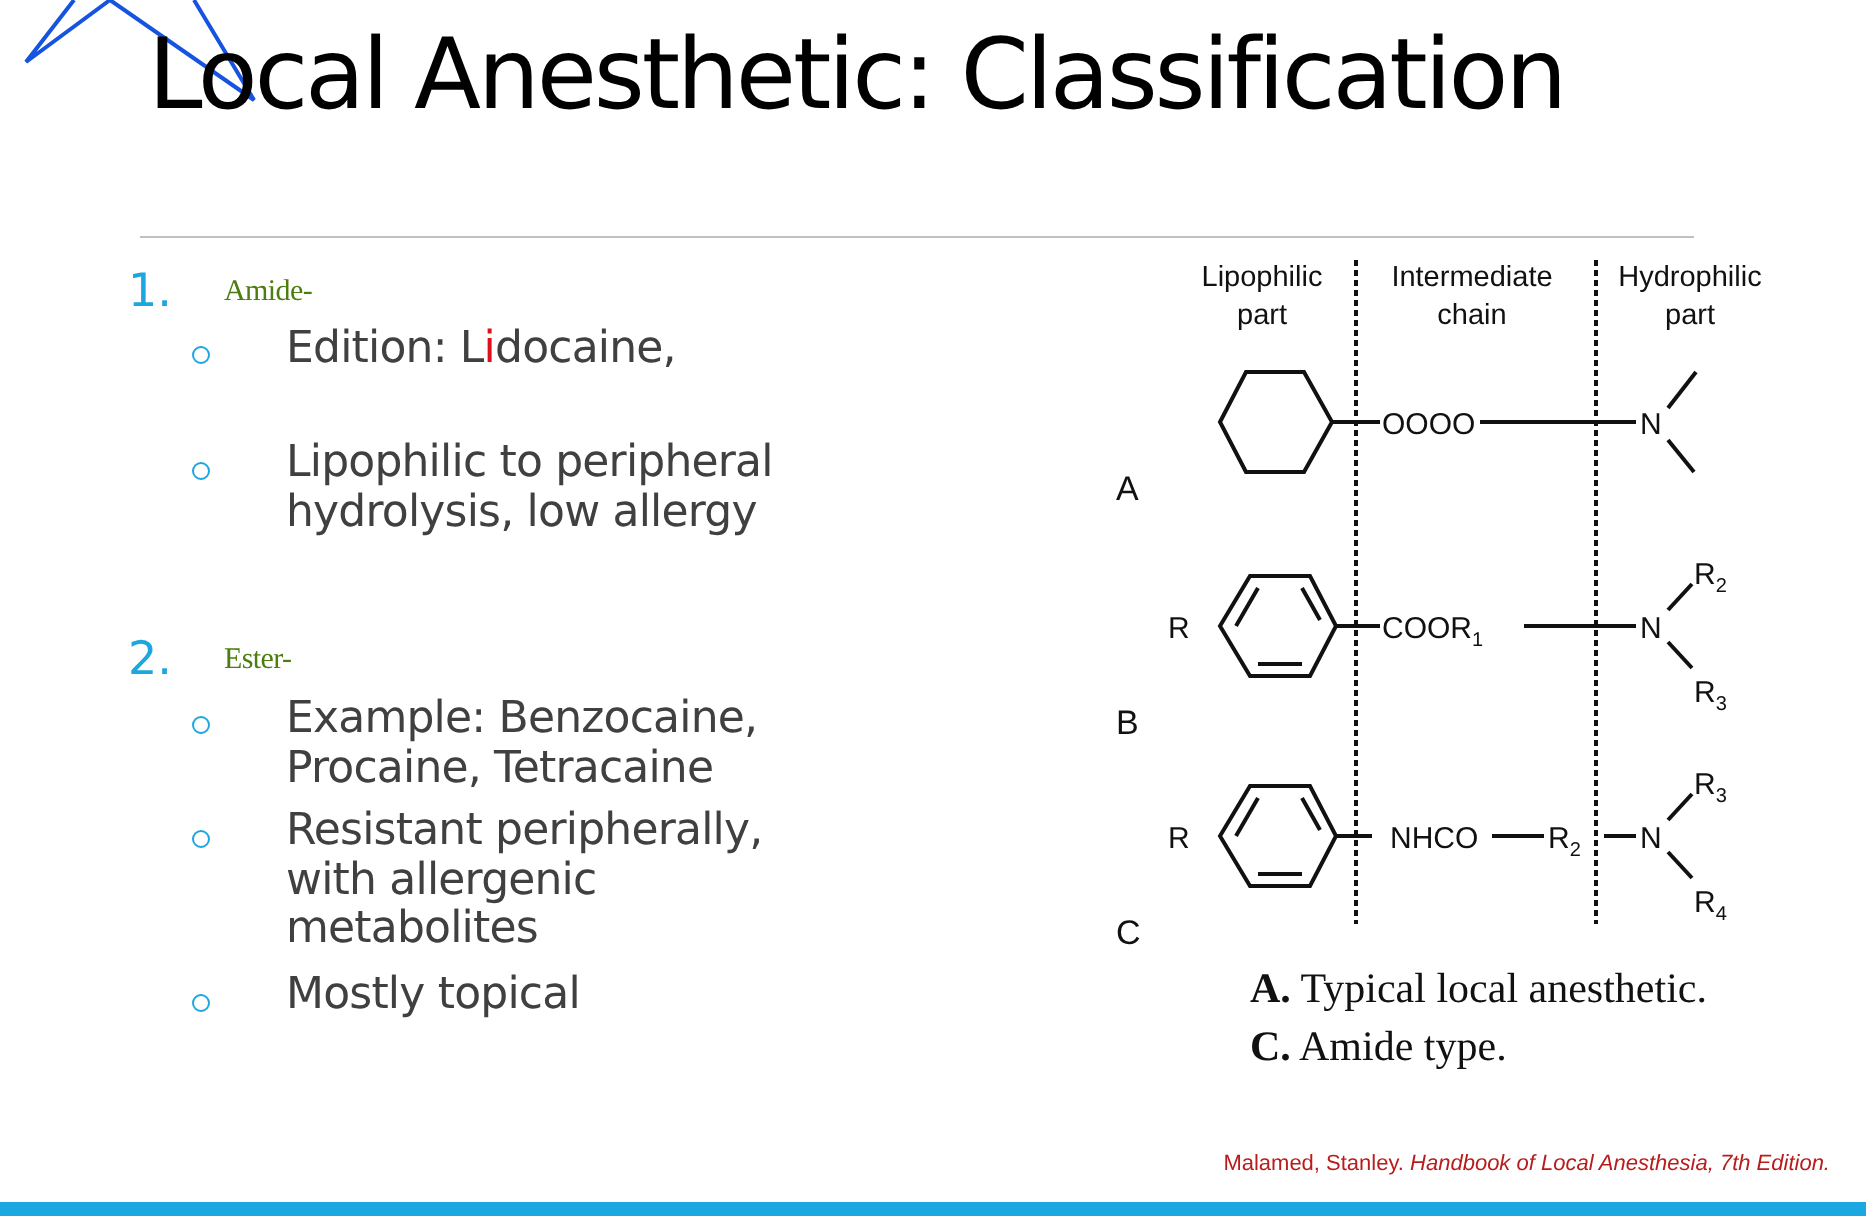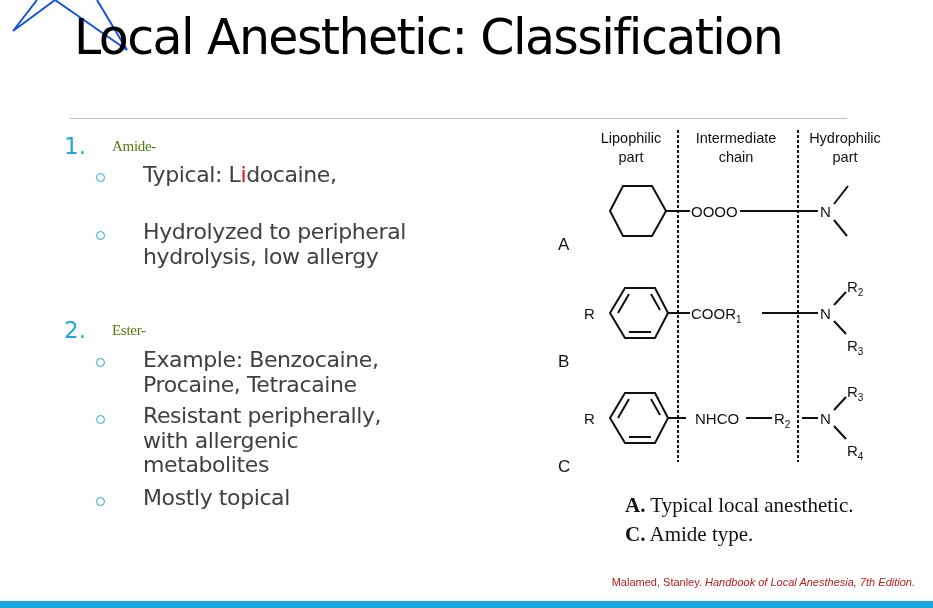--- a/index.html
+++ b/index.html
@@ -36,21 +36,21 @@
     .sub {
       position: absolute; left: 143px; font-size: 22px; line-height: 24.5px;
       color: #404040; letter-spacing: -0.4px; white-space: nowrap;
       font-family: "DejaVu Sans", sans-serif;
     }
     .red { color: #e0101a; }
     .diagram { position: absolute; left: 540px; top: 122px; }
     .caption {
       position: absolute; left: 625px; top: 480px;
       font-family: "Liberation Serif", "DejaVu Serif", serif;
-      font-size: 21px; line-height: 29px; color: #111; margin-top: 11px;
+      font-size: 21px; line-height: 29px; color: #111;
     }
     .caption b { font-weight: bold; }
     .citation {
       position: absolute; right: 18px; top: 576px;
       font-family: "Liberation Sans", sans-serif; font-size: 11px; color: #b91c1c;
       white-space: nowrap;
     }
     .citation i { font-style: italic; }
     .bottom-bar {
       position: absolute; left: 0; top: 601px; width: 933px; height: 7px;
@@ -67,26 +67,26 @@
 <div class="title">Local Anesthetic: Classification</div>
 <div class="divider"></div>
 
 <div class="list">
 
   <div class="num" style="left:64px;top:133px;">1.</div>
   <div class="head" style="left:112px;top:133px;">Amide-</div>
 
   <div class="bullet" style="left:96px;top:173px;"></div>
   <div class="sub" style="top:163px;">
-    <div><span>Typical: L</span><span class="red">i</span><span>docaine,</span></div>
+    <div><span>Edition: L</span><span class="red">i</span><span>docaine,</span></div>
   </div>
 
   <div class="bullet" style="left:96px;top:231px;"></div>
   <div class="sub" style="top:220px;">
-    <div>Hydrolyzed to peripheral</div>
+    <div>Lipophilic to peripheral</div>
     <div>hydrolysis, low allergy</div>
   </div>
 
   <div class="num" style="left:64px;top:317px;">2.</div>
   <div class="head" style="left:112px;top:317px;">Ester-</div>
 
   <div class="bullet" style="left:96px;top:358px;"></div>
   <div class="sub" style="top:348px;">
     <div>Example: Benzocaine,</div>
     <div>Procaine, Tetracaine</div>

